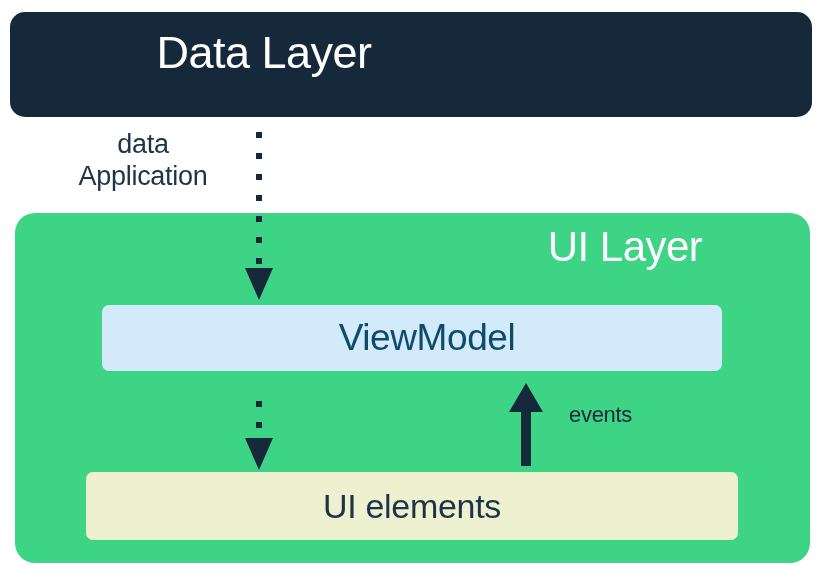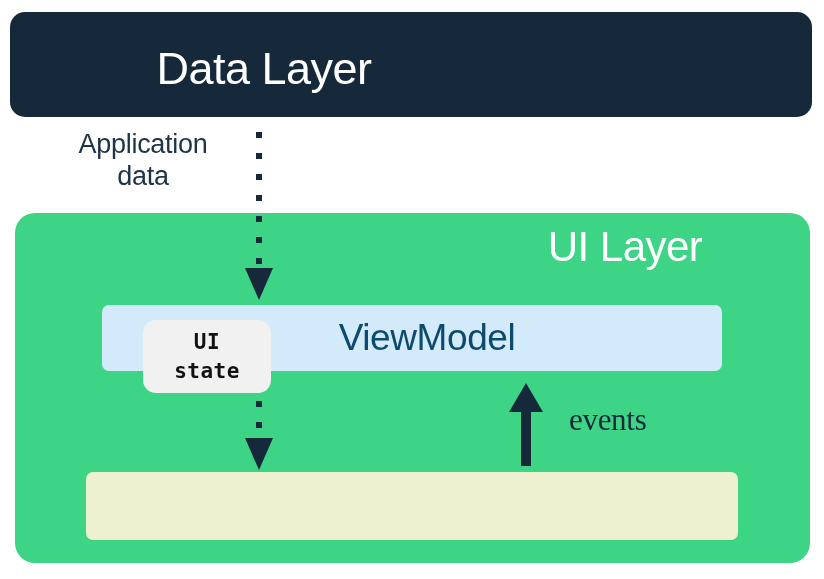--- a/index.html
+++ b/index.html
@@ -26,21 +26,21 @@
     top: 12px;
     width: 802px;
     height: 105px;
     background: #16293b;
     border-radius: 15px;
     box-sizing: border-box;
   }
   .data-layer-title {
     position: absolute;
     left: 0;
-    top: 16px;
+    top: 0;
     width: 100%;
     height: 105px;
     display: flex;
     align-items: center;
     justify-content: center;
     color: #ffffff;
     font-size: 45px;
     font-weight: 400;
     letter-spacing: -0.5px;
     line-height: 1;
@@ -160,24 +160,23 @@
     letter-spacing: -0.3px;
     box-sizing: border-box;
   }
 
   
   .events-label {
     position: absolute;
     left: 569px;
     top: 404px;
     color: #16293b;
-    font-size: 31px;
+    font-size: 22px;
     line-height: 1;
     letter-spacing: -0.3px;
-    font-family: Liberation Serif, serif;
   }
 
   
   .arrow-layer {
     position: absolute;
     left: 0;
     top: 0;
     width: 824px;
     height: 579px;
     pointer-events: none;
@@ -185,36 +184,33 @@
 </style>
 </head>
 <body>
 
 <div id="diagram-root">
 
   <div class="data-layer-box"></div>
   <div class="data-layer-title">Data Layer</div>
 
   <div class="application-data-label">
+    <div>data</div>
     <div>Application</div>
-    <div>data</div>
   </div>
 
   <div class="ui-layer-box"></div>
   <div class="ui-layer-title">UI Layer</div>
 
   <div class="viewmodel-box"></div>
   <div class="viewmodel-label">ViewModel</div>
 
-  <div class="ui-state-badge">
-    <span class="ui-state-line">UI</span>
-    <span class="ui-state-line">state</span>
-  </div>
 
   <div class="ui-elements-box"></div>
+  <div class="ui-elements-label">UI elements</div>
 
   <div class="events-label">events</div>
 
   <svg class="arrow-layer" viewBox="0 0 824 579" width="824" height="579">
 
     <g>
       <rect x="256" y="132" width="6" height="6" fill="#16293b"></rect>
       <rect x="256" y="153" width="6" height="6" fill="#16293b"></rect>
       <rect x="256" y="174" width="6" height="6" fill="#16293b"></rect>
       <rect x="256" y="195" width="6" height="6" fill="#16293b"></rect>

